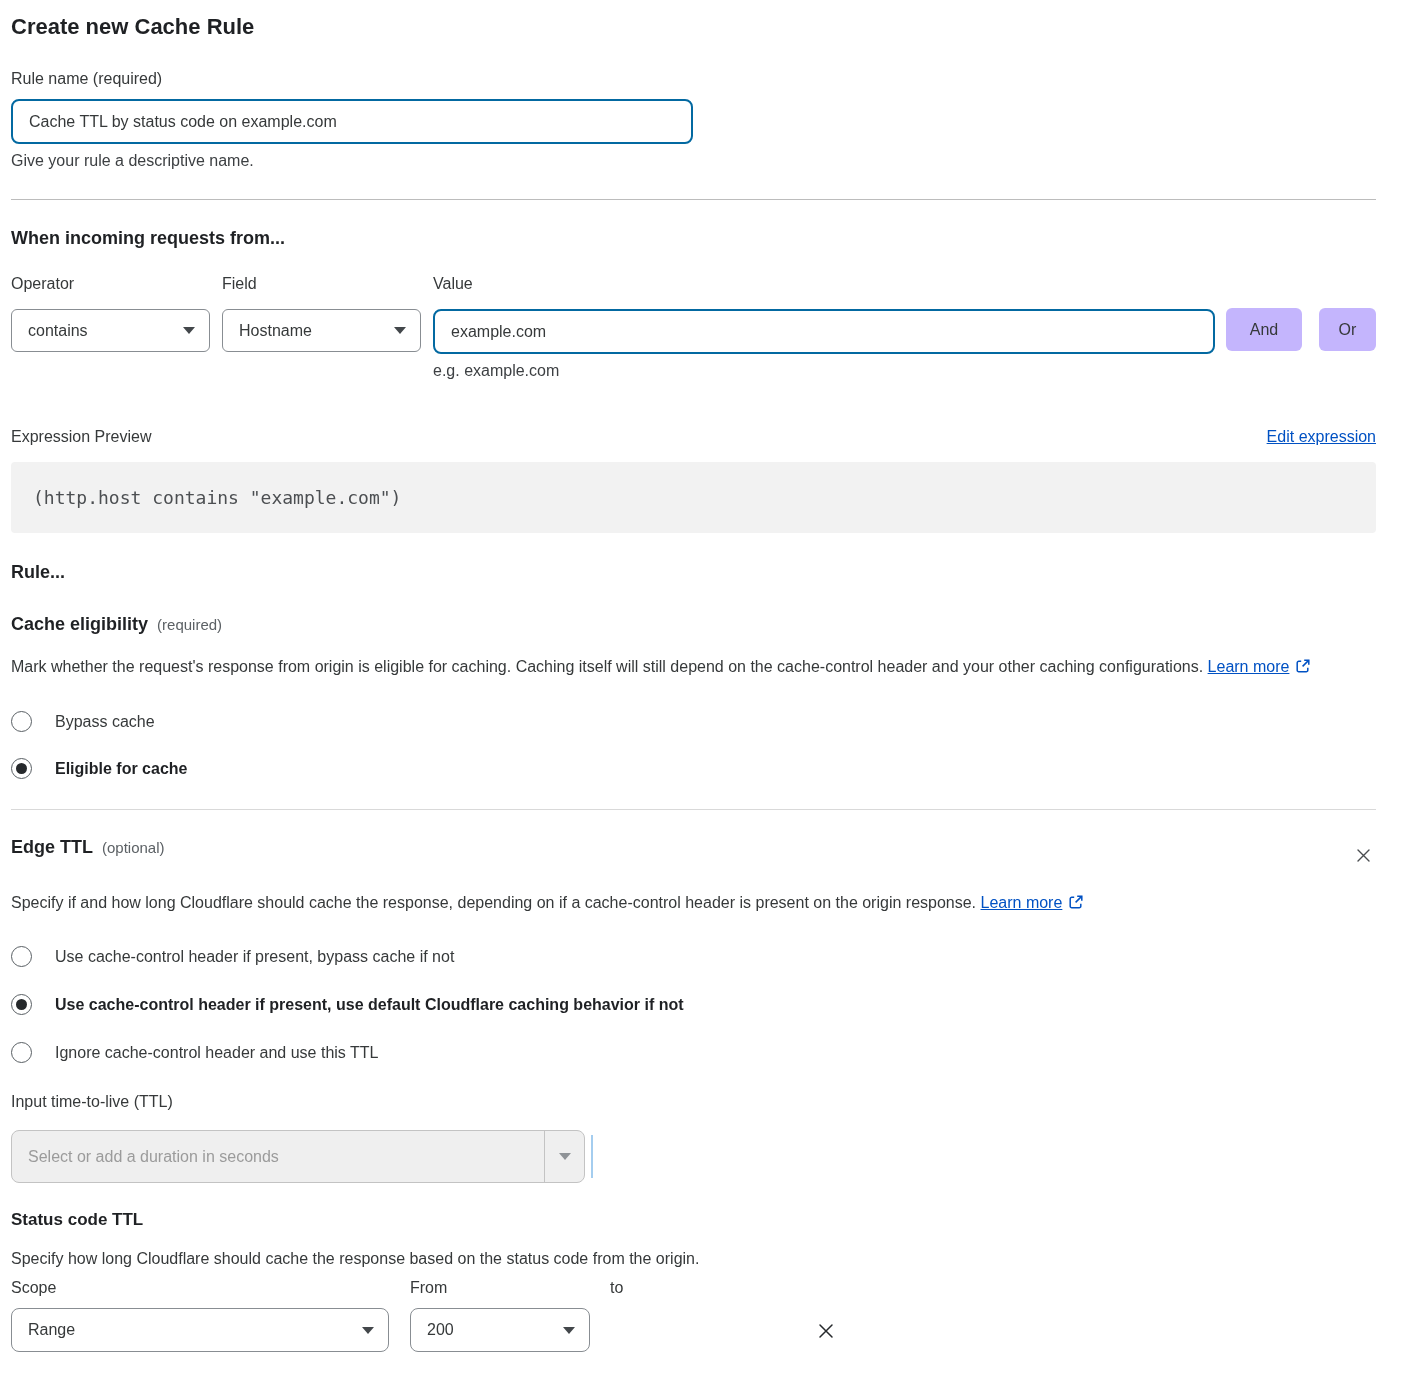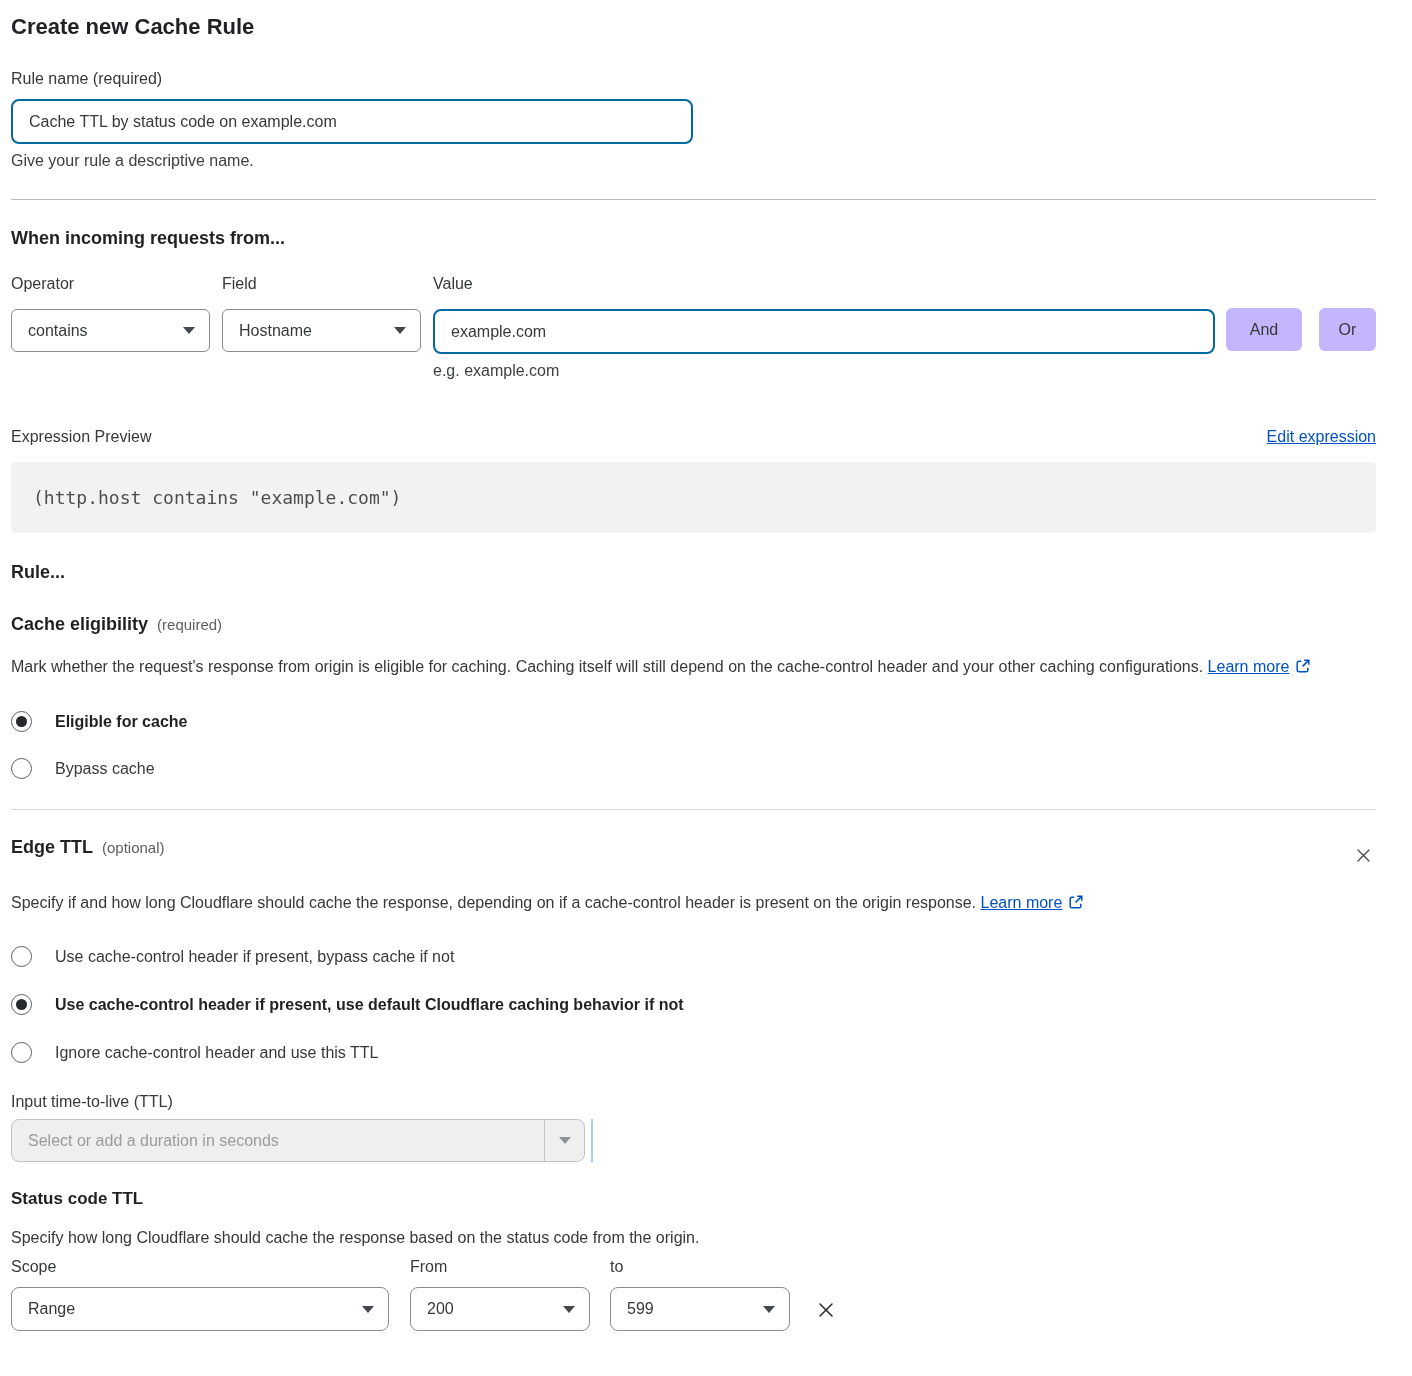--- a/index.html
+++ b/index.html
@@ -84,24 +84,24 @@
   }
   .radio.checked::after { content:""; width:11px; height:11px; border-radius:50%; background:#26292c; }
   .radio-label { margin-left:23px; font-size:16px; color:#36393a; }
   .radio-label.bold { font-weight:700; color:#1f2124; }
 
   .edge-head { margin-top:27px; }
   .edge-desc { margin-top:14px; }
   .close-btn { background:none; border:none; cursor:pointer; padding:2px; margin-top:6px; }
 
   .ttl-group { margin-top:30px; }
-  .ttl-group .fld-label { margin-bottom:8px; }
+  .ttl-group .fld-label { margin-bottom:19px; }
   .ttl-row { display:flex; align-items:center; }
   .combo-disabled {
-    width:574px; height:43px; background:#efefef; border:1px solid #c3c3c3; border-radius:8px;
+    width:574px; height:53px; background:#efefef; border:1px solid #c3c3c3; border-radius:8px;
     display:flex; align-items:stretch; overflow:hidden;
   }
   .combo-disabled .combo-text {
     flex:1; display:flex; align-items:center; padding-left:16px;
     font-size:16px; color:#9b9b9b;
   }
   .combo-disabled .combo-arrow {
     width:40px; border-left:1px solid #c3c3c3; display:flex; align-items:center; justify-content:center;
   }
   .combo-disabled .tri { border-top-color:#8f9397; }
@@ -183,26 +183,26 @@
     <span>Mark whether the request's response from origin is eligible for caching. Caching itself will still depend on the cache-control header and your other caching configurations.</span>
     <a class="link">Learn more</a><span class="ext-icon"><svg width="16" height="16" viewBox="0 0 16 16">
           <path d="M6.2 3.2H3.8A1.6 1.6 0 0 0 2.2 4.8v7.4a1.6 1.6 0 0 0 1.6 1.6h7.4a1.6 1.6 0 0 0 1.6-1.6V9.8" fill="none" stroke="#0051c3" stroke-width="1.5"></path>
           <path d="M9.2 2.2h4.6v4.6" fill="none" stroke="#0051c3" stroke-width="1.5"></path>
           <path d="M13.6 2.4 7.6 8.4" stroke="#0051c3" stroke-width="1.5"></path>
         </svg></span>
   </p>
 
   <div class="radio-group">
     <div class="radio-row">
+      <span class="radio"></span>
+      <span class="radio-label">Bypass cache</span>
+    </div>
+    <div class="radio-row">
       <span class="radio checked"></span>
       <span class="radio-label bold">Eligible for cache</span>
-    </div>
-    <div class="radio-row">
-      <span class="radio"></span>
-      <span class="radio-label">Bypass cache</span>
     </div>
   </div>
 
   <hr class="divider-2">
 
   <div class="head-row edge-head">
     <div class="sub-head" style="margin-top:0;">
       <span class="h3">Edge TTL</span>
       <span class="note">(optional)</span>
     </div>
@@ -262,24 +262,20 @@
     </div>
     <div class="col from-col">
       <label class="fld-label">From</label>
       <div class="select" style="height:44px;border-radius:8px;">
         <span>200</span>
         <span class="tri"></span>
       </div>
     </div>
     <div class="col to-col">
       <label class="fld-label">to</label>
-      <div class="select" style="height:44px;border-radius:8px;">
-        <span>599</span>
-        <span class="tri"></span>
-      </div>
     </div>
     <button class="remove-btn">
       <span><svg width="24" height="24" viewBox="0 0 24 24">
             <path d="M6 6l12 12M18 6 6 18" stroke="#26292c" stroke-width="1.5" stroke-linecap="round"></path>
           </svg></span>
     </button>
   </div>
 
 </div>
 

